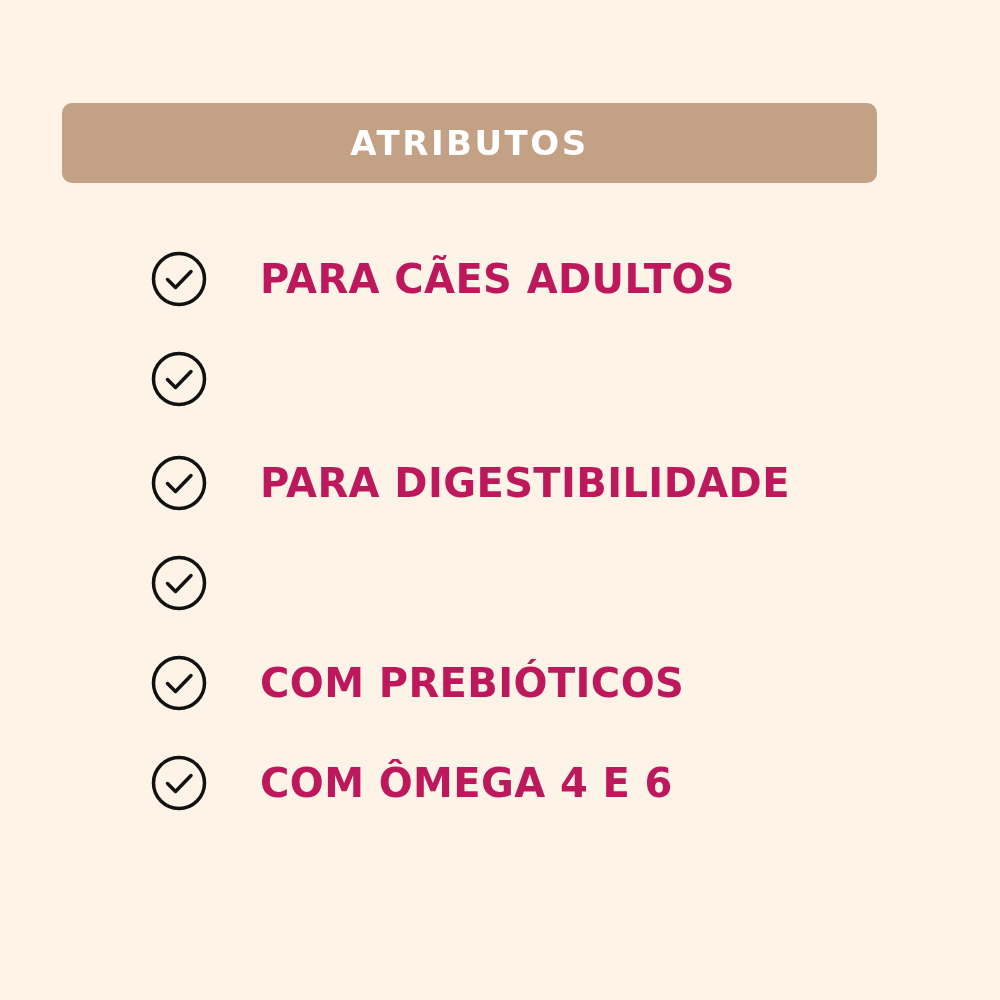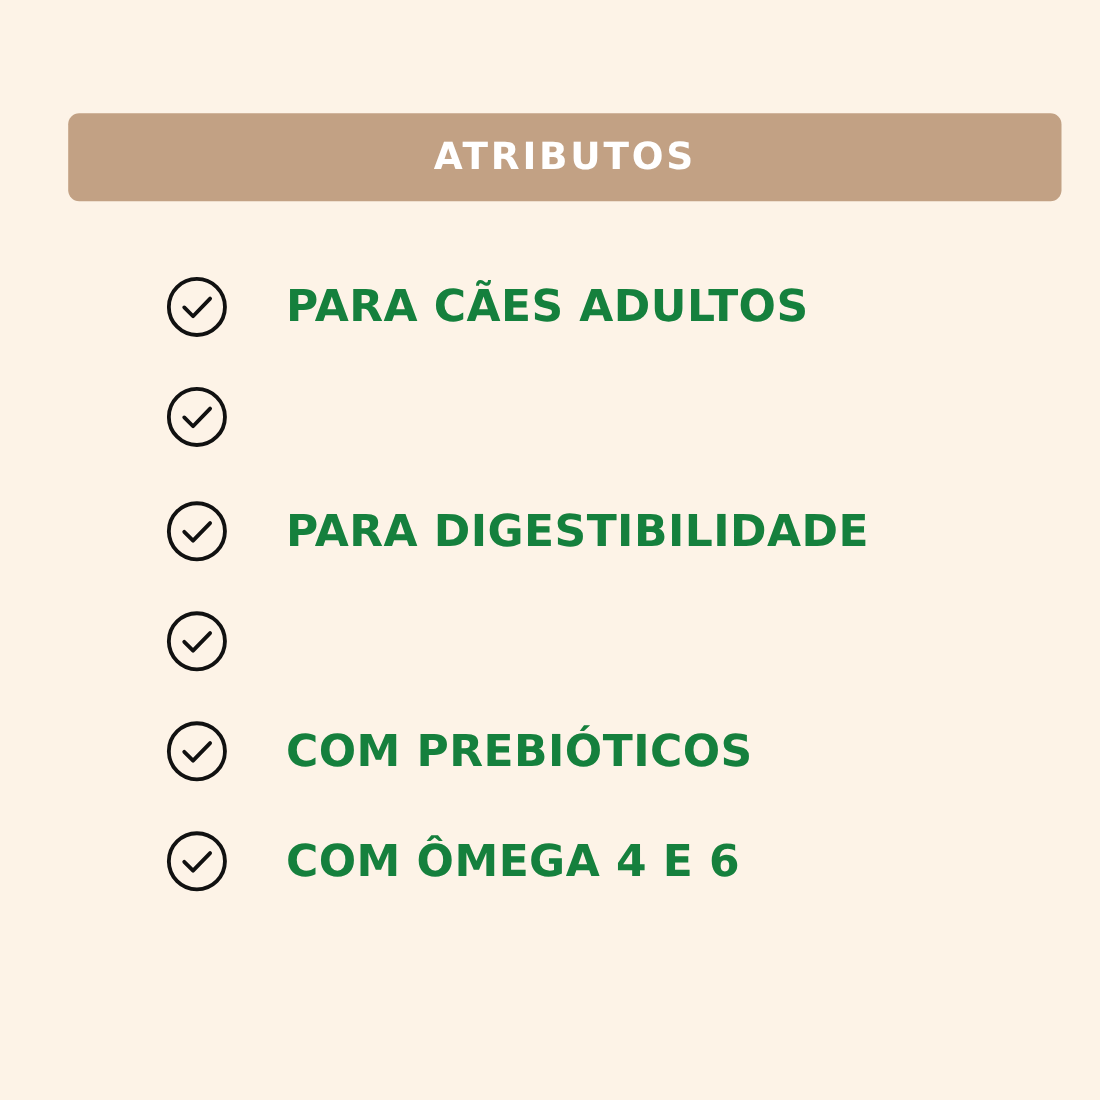--- a/index.html
+++ b/index.html
@@ -18,21 +18,21 @@
     position: relative;
     width: 1000px;
     height: 1000px;
     box-sizing: border-box;
   }
 
   .header-banner {
     position: absolute;
     left: 62px;
     top: 103px;
-    width: 903px;
+    width: 815px;
     height: 80px;
     background: #C2A184;
     border-radius: 10px;
     display: flex;
     align-items: center;
     justify-content: center;
   }
 
   .header-banner .banner-title {
     color: #FFFFFF;
@@ -66,21 +66,21 @@
     height: 58px;
     margin-right: 52px;
     display: block;
   }
 
   .check-icon svg {
     display: block;
   }
 
   .attr-label {
-    color: #15803d;
+    color: #be185d;
     font-size: 40px;
     font-weight: bold;
     letter-spacing: 0.4px;
     line-height: 1.22;
     font-family: "DejaVu Sans", "Liberation Sans", sans-serif;
     white-space: pre-line;
   }
 </style>
 </head>
 <body>

